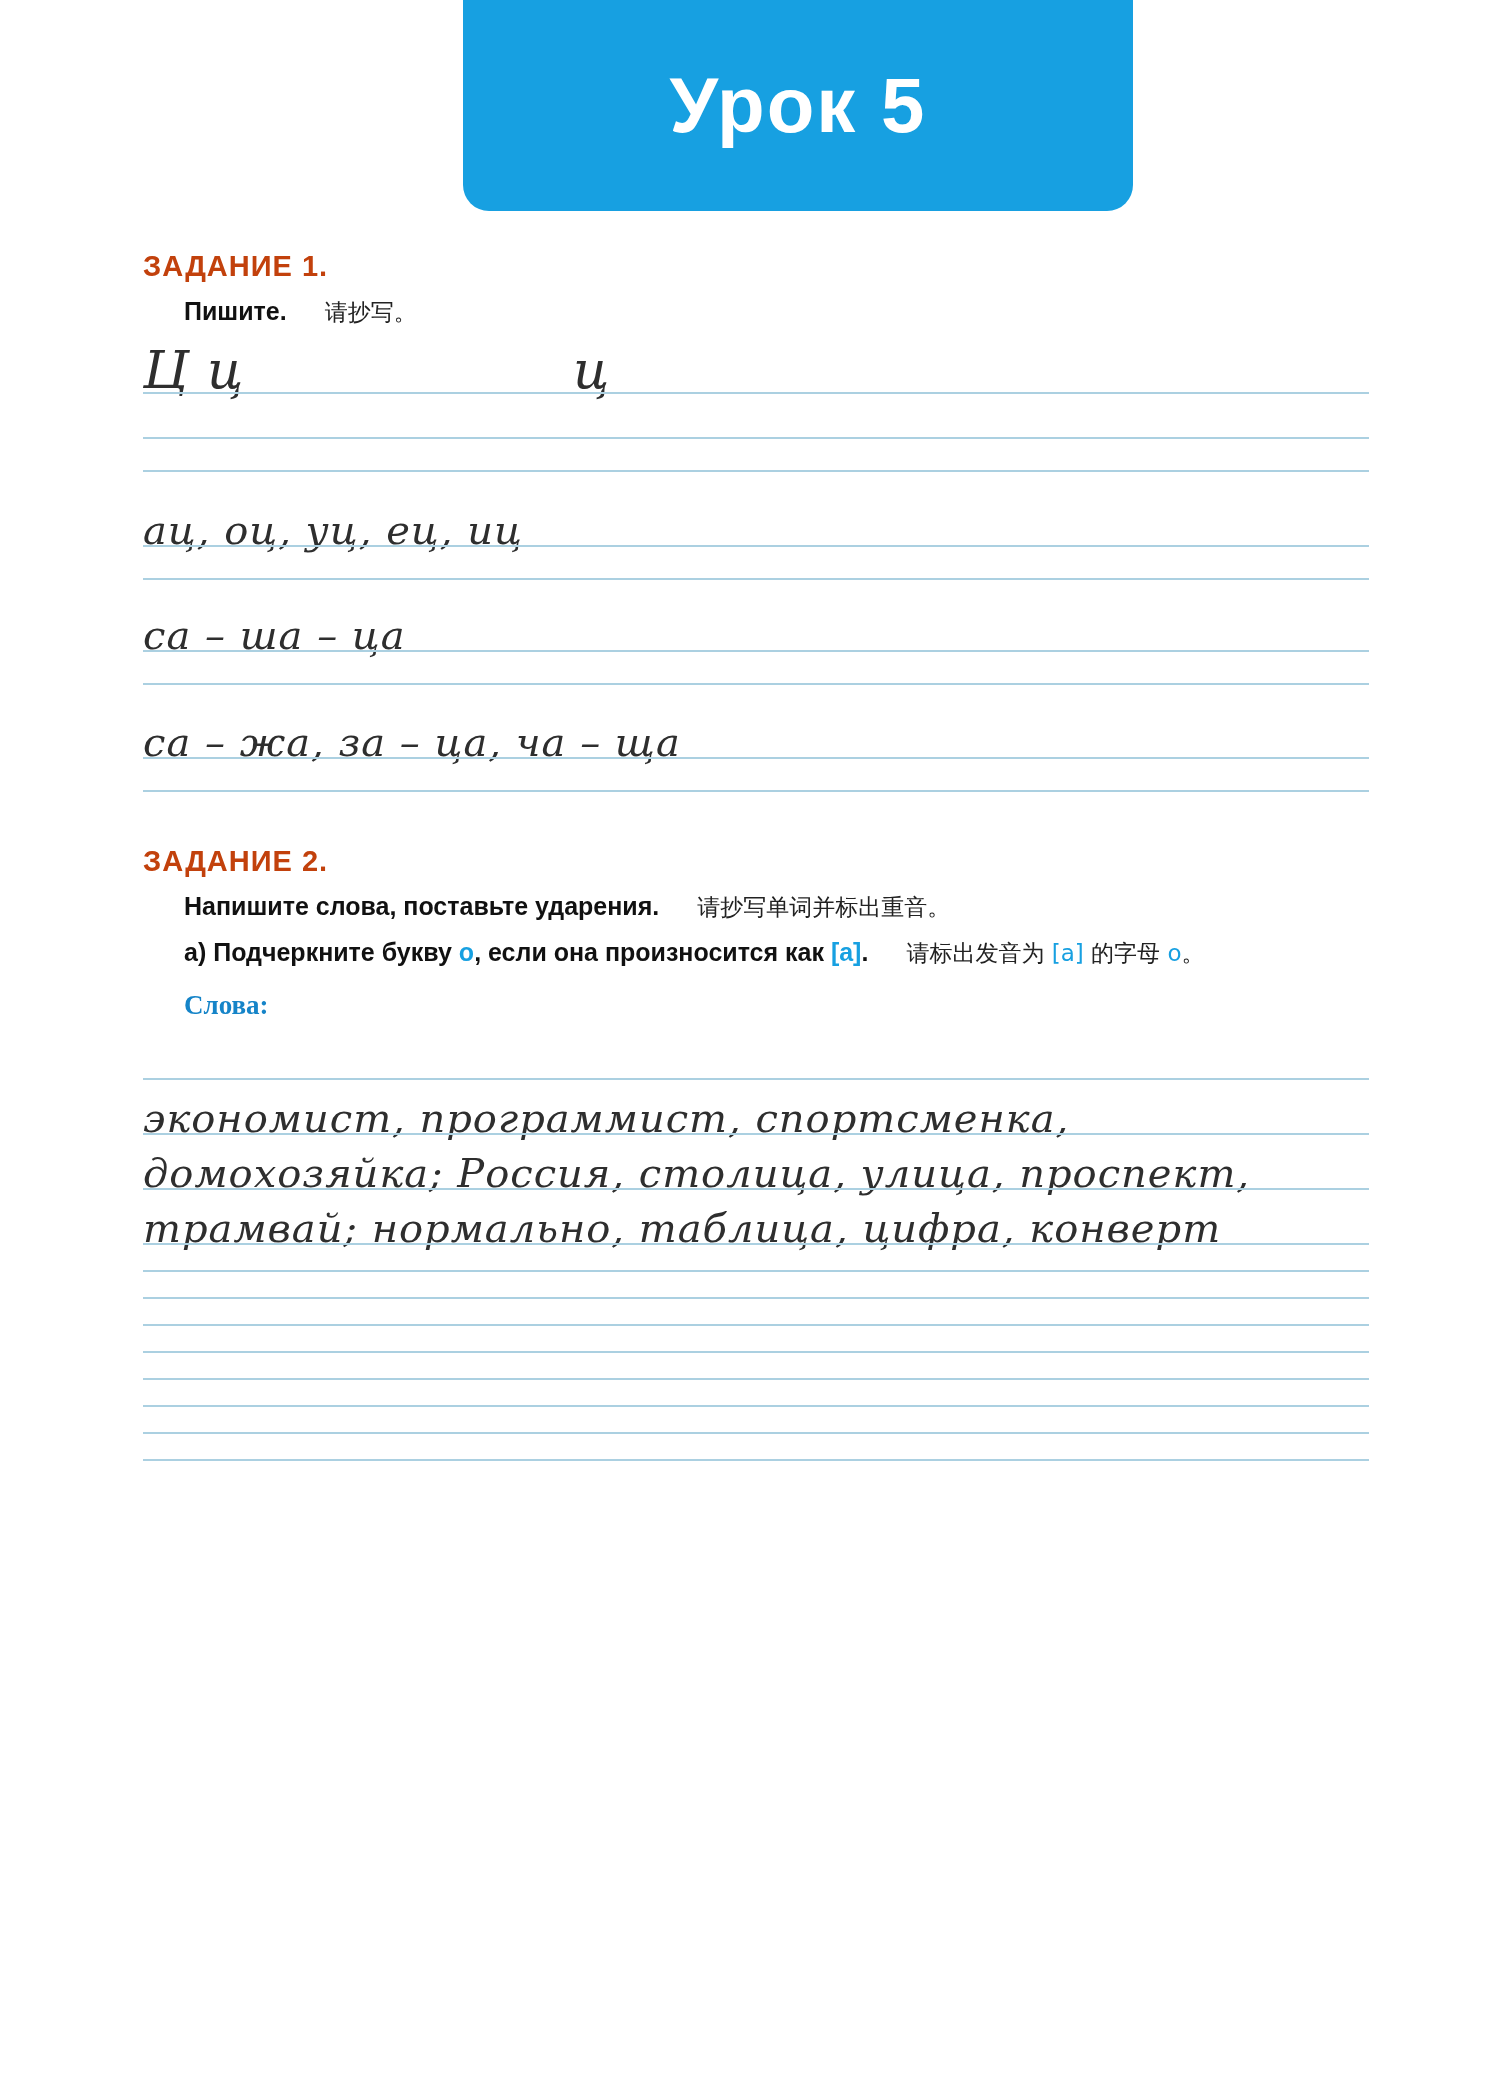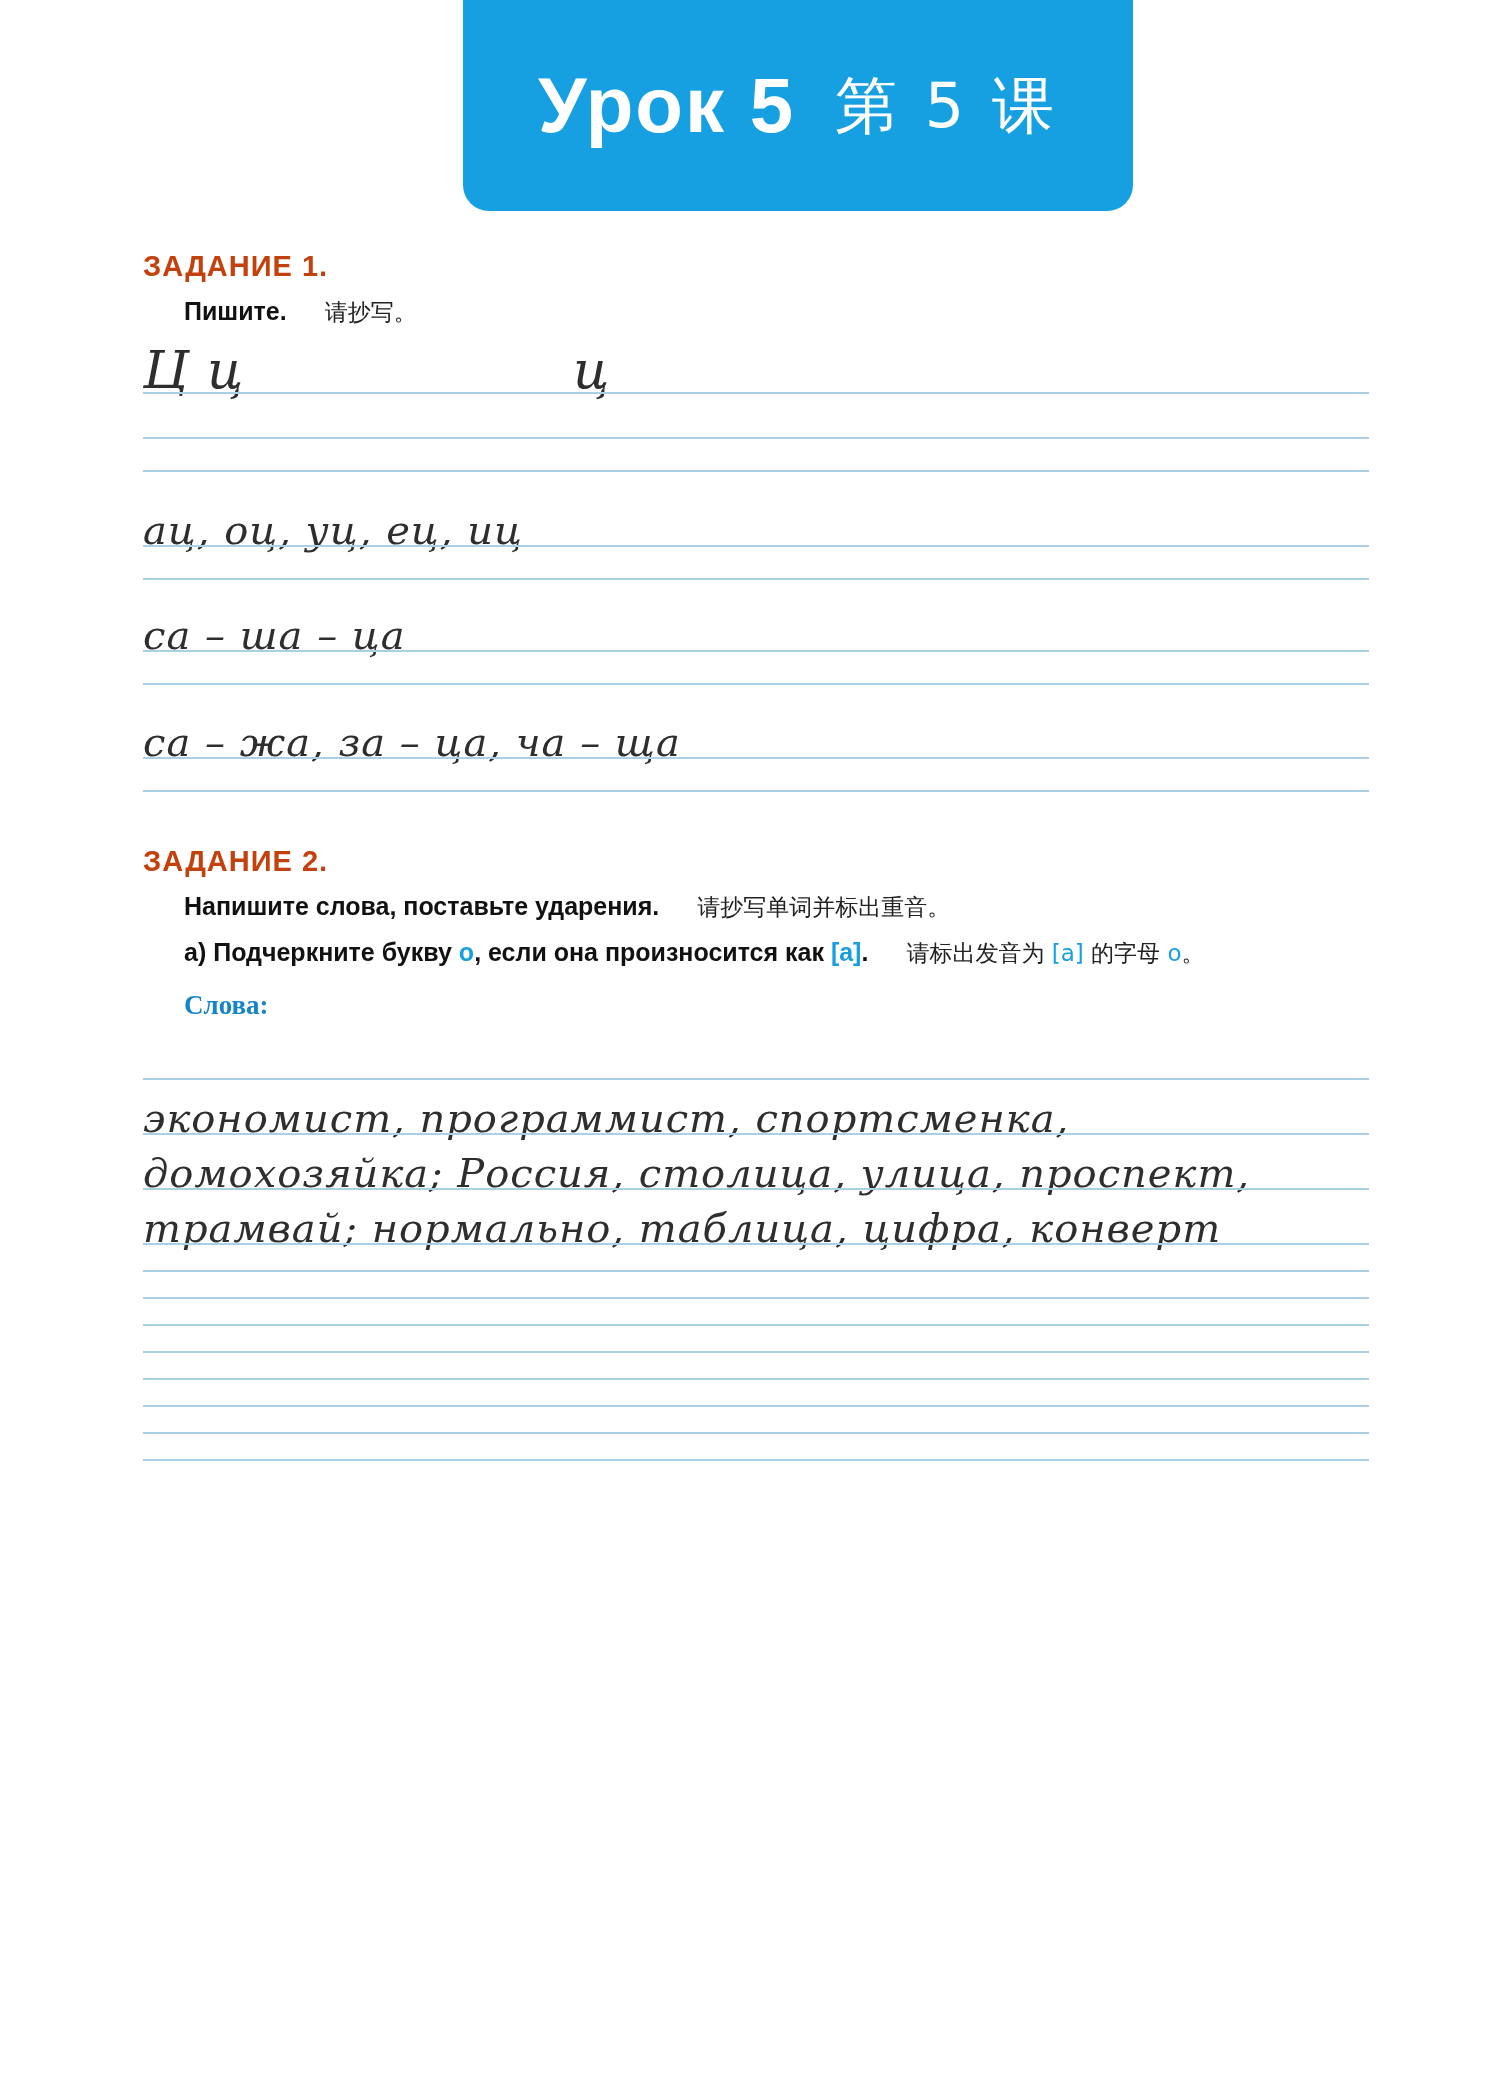--- a/index.html
+++ b/index.html
@@ -59,21 +59,20 @@
   .cur-big { font-size: 52px; }
   .u { border-bottom: 3px solid #2e2e2e; }
 </style>
 </head>
 <body>
 
 <div class="page">
 
   <div class="banner">
     <span class="banner-ru">Урок 5</span>
-    <span class="banner-zh">第 5 课</span>
   </div>
 
   <div class="task-label" style="top:250px">ЗАДАНИЕ 1.</div>
 
   <div class="instr" style="top:297px">
     <span class="b">Пишите.</span><span class="zh gap">请抄写。</span>
   </div>
 
   <div class="cur cur-big" style="top:340px">Ц ц</div>
   <div class="cur cur-big" style="top:340px;left:565px">ц</div>

